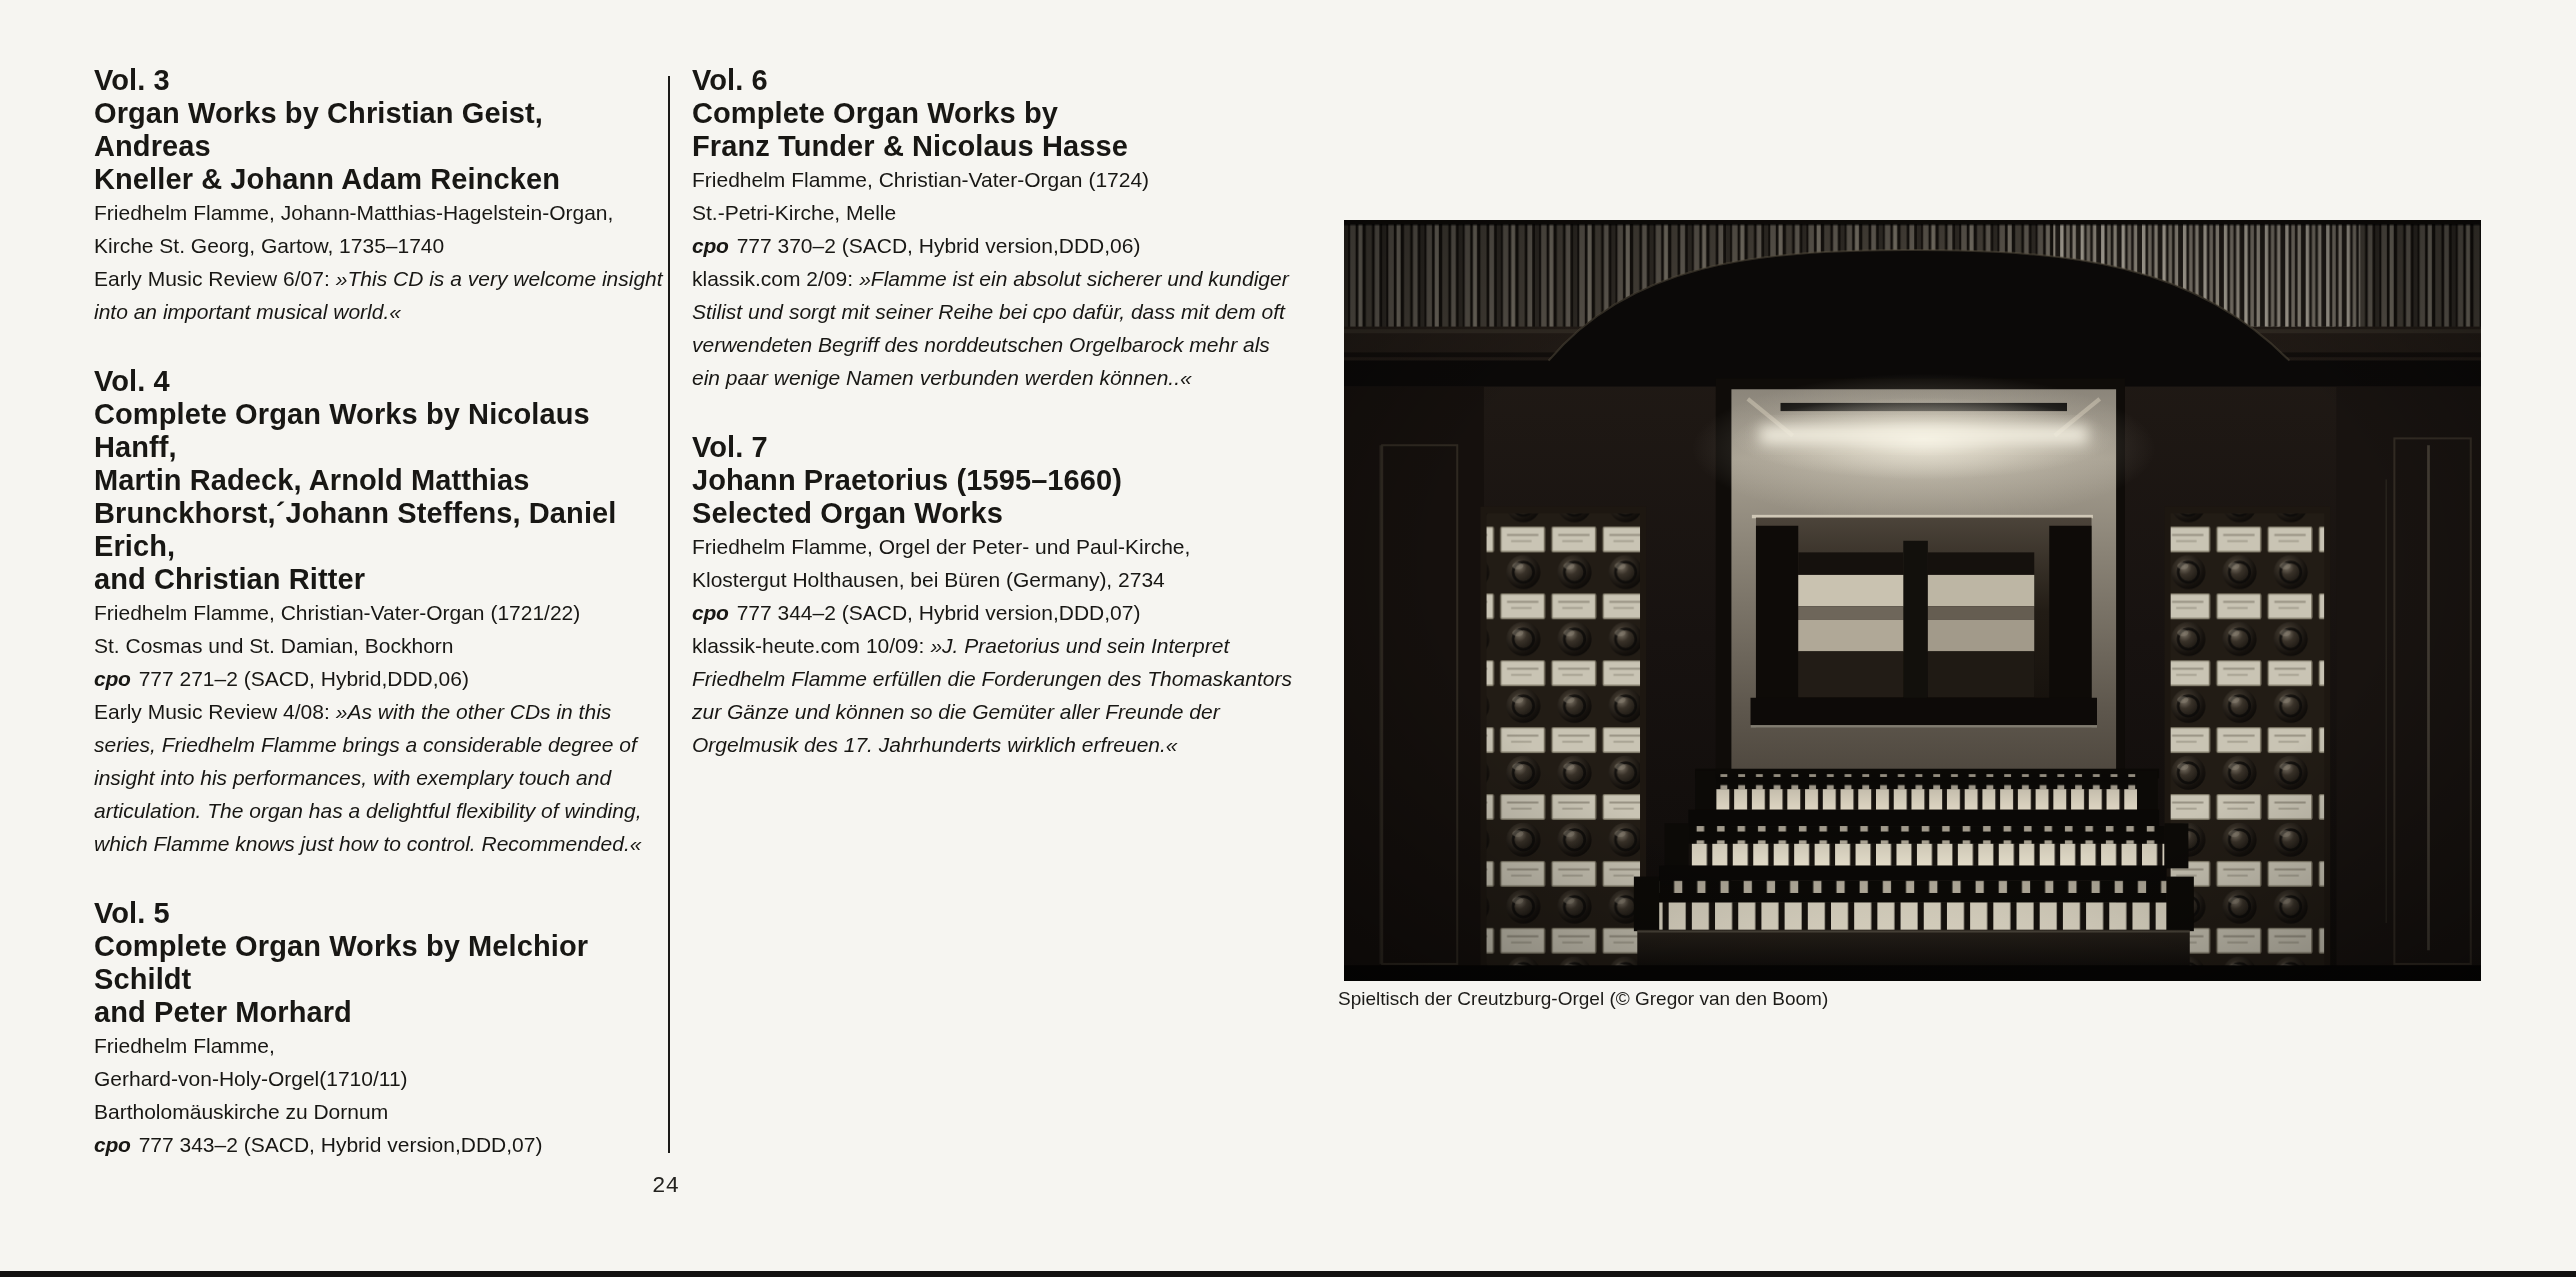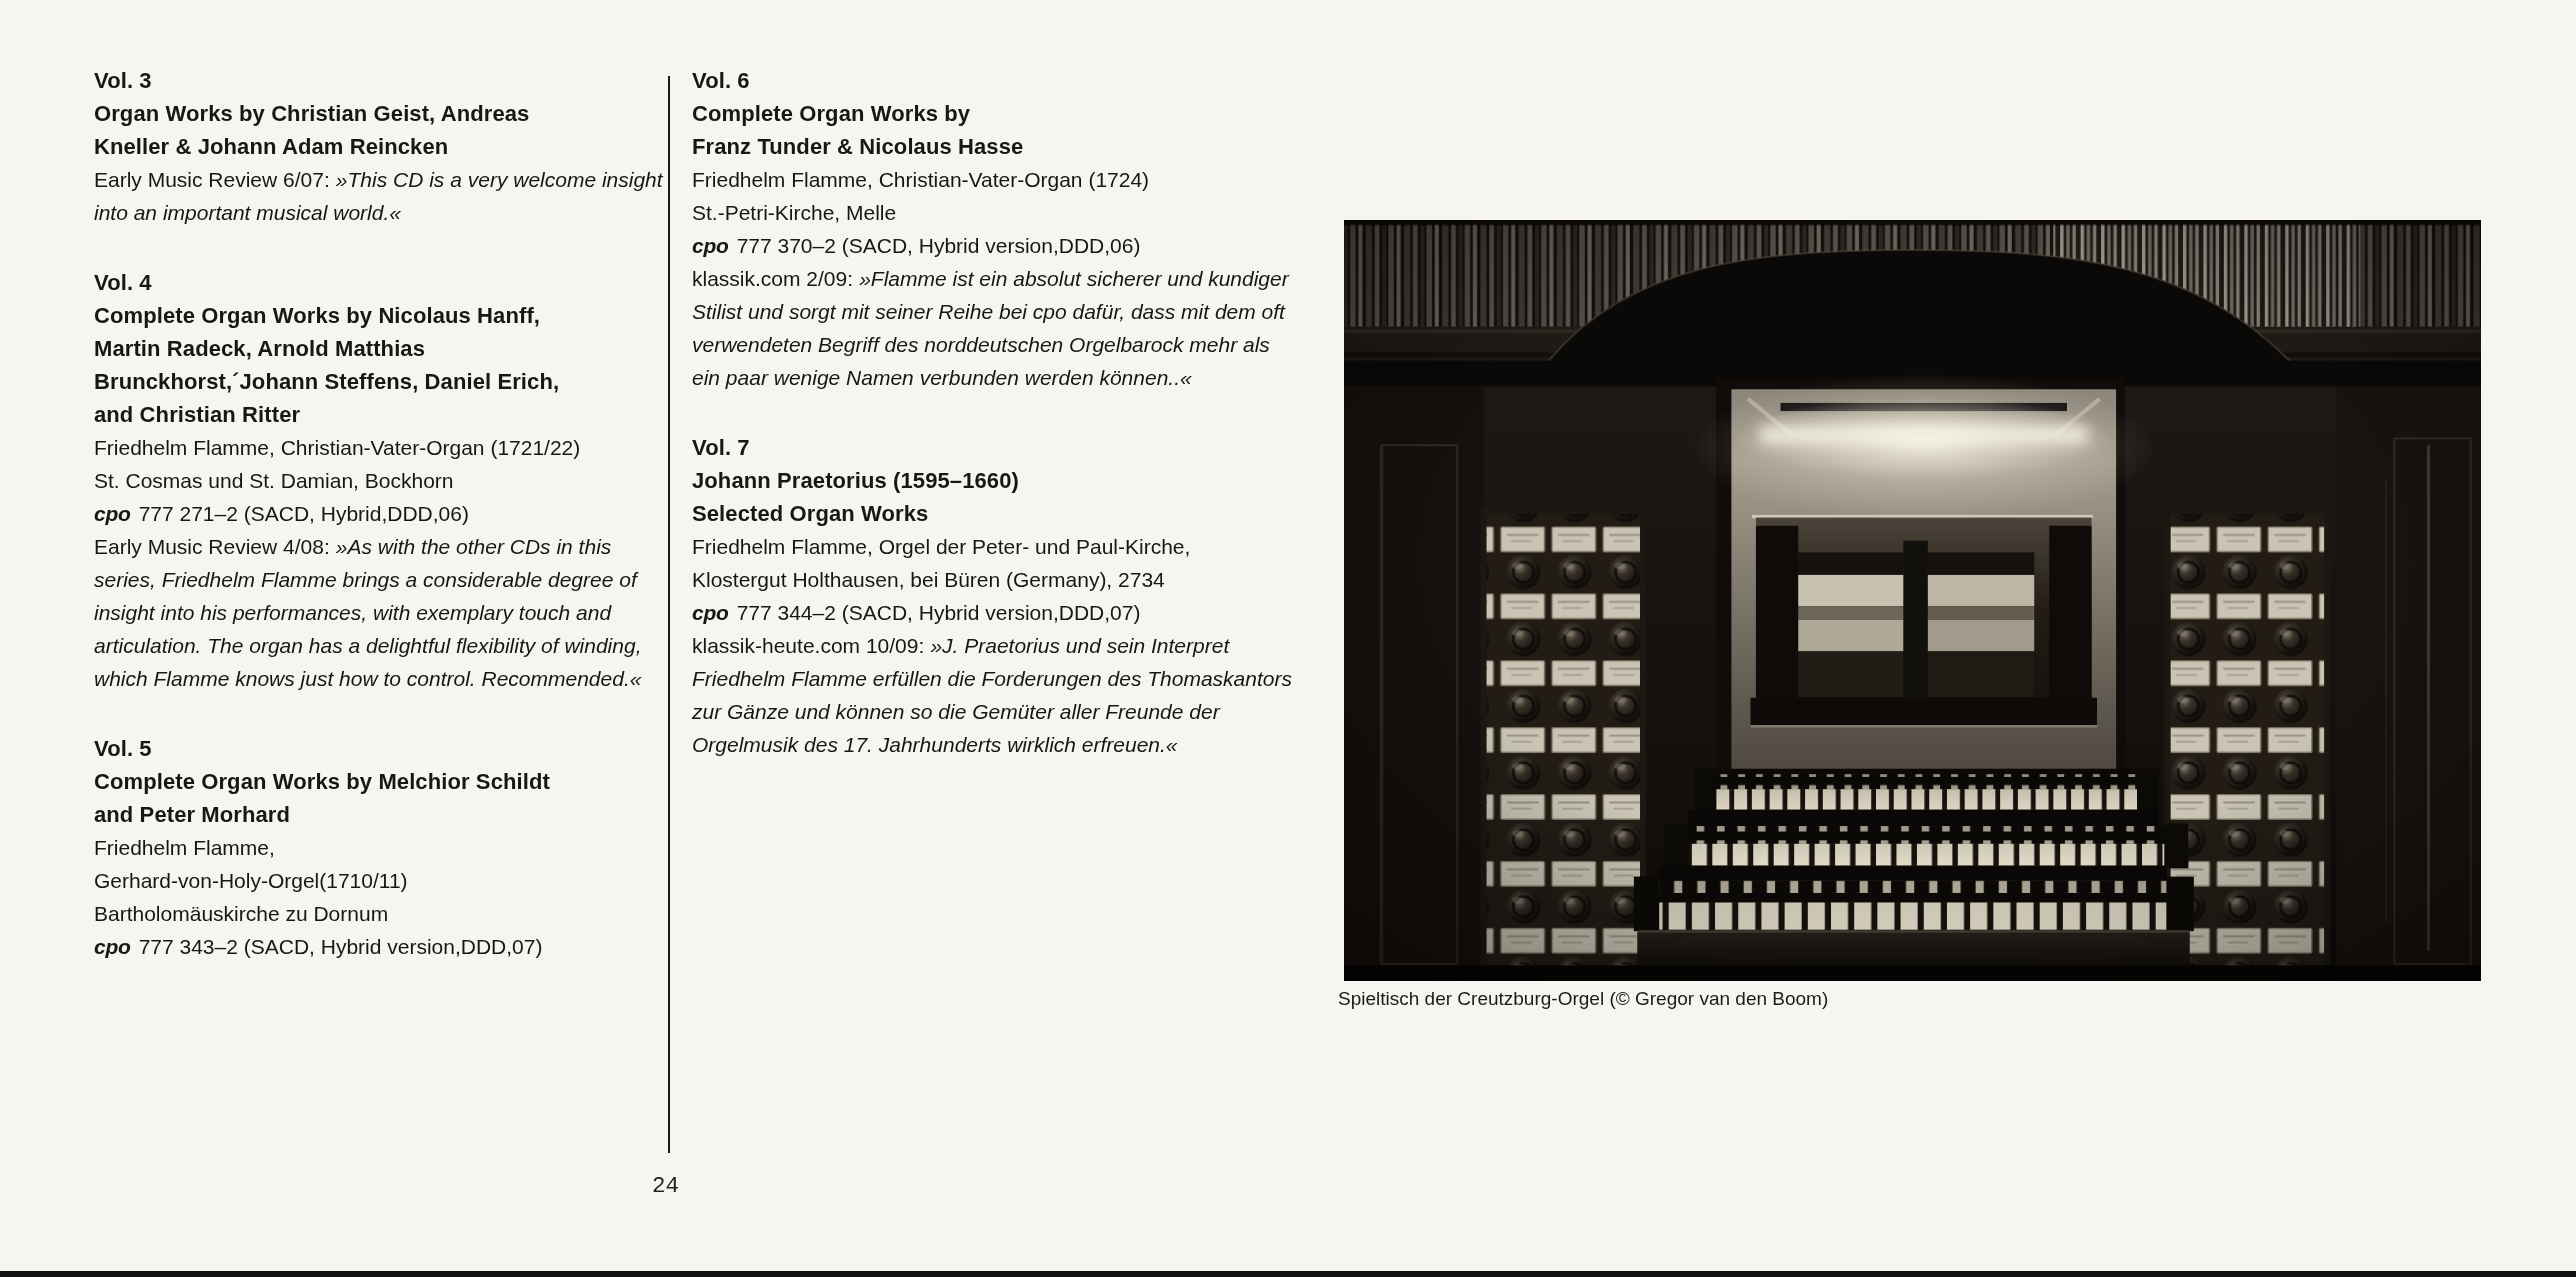--- a/index.html
+++ b/index.html
@@ -8,21 +8,21 @@
     background:#f6f5f1;
     font-family:"Liberation Sans",sans-serif;
     color:#181714;
     position:relative;
     overflow:hidden;
   }
   .col{position:absolute;top:64px;font-size:21px;line-height:33px;}
   #col1{left:94px;width:570px;}
   #col2{left:692px;width:604px;}
   .entry{margin-bottom:37px;}
-  .vol,.title{margin:0;font-size:22px;line-height:33px;font-weight:bold;letter-spacing:0.1px;}
+  .vol,.title{margin:0;font-size:29px;line-height:33px;font-weight:bold;letter-spacing:0.1px;}
   .title,.perf{white-space:pre-line;}
   p{margin:0;}
   .cat .cpo{font-weight:bold;font-style:italic;margin-right:8.2px;letter-spacing:-0.3px;}
   .review .src{margin-right:6.1px;}
   .review .quote{font-style:italic;}
   .divider{position:absolute;left:668px;top:76px;width:2px;height:1077px;background:#1b1a18;}
   .pagenum{position:absolute;left:626px;top:1173px;width:79px;text-align:center;font-size:22.5px;color:#242320;font-family:Liberation Mono, monospace;}
   .photo{position:absolute;left:1344px;top:220px;width:1137px;height:761px;background:#14100c;}
   .photo svg{display:block;width:100%;height:100%;}
   .caption{position:absolute;left:1338px;top:988px;font-size:19px;color:#1c1b18;}
@@ -30,20 +30,22 @@
 </style>
 </head>
 <body>
 
 <div class="col" id="col1">
 
   <section class="entry">
     <h3 class="vol">Vol. 3</h3>
     <h4 class="title">Organ Works by Christian Geist, Andreas
 Kneller &amp; Johann Adam Reincken</h4>
+    <p class="perf">Friedhelm Flamme, Johann-Matthias-Hagelstein-Organ,
+Kirche St. Georg, Gartow, 1735–1740</p>
     <p class="review"><span class="src">Early Music Review 6/07:</span><span class="quote">»This CD is a very welcome insight into an important musical world.«</span></p>
   </section>
 
   <section class="entry">
     <h3 class="vol">Vol. 4</h3>
     <h4 class="title">Complete Organ Works by Nicolaus Hanff,
 Martin Radeck, Arnold Matthias
 Brunckhorst,´Johann Steffens, Daniel Erich,
 and Christian Ritter</h4>
     <p class="perf">Friedhelm Flamme, Christian-Vater-Organ (1721/22)

